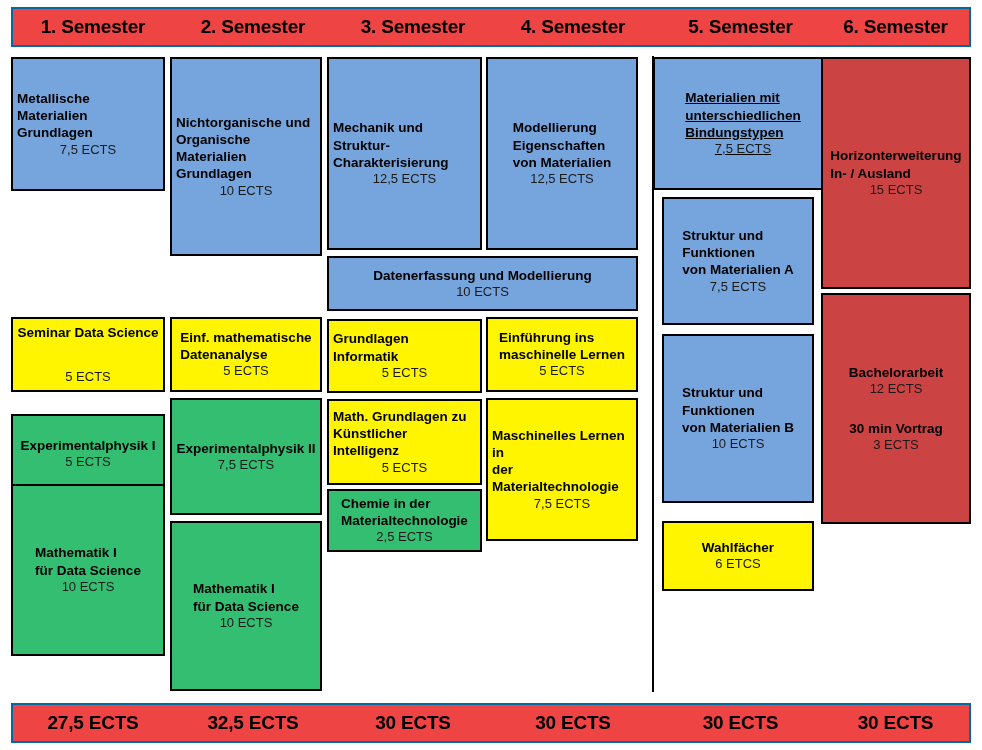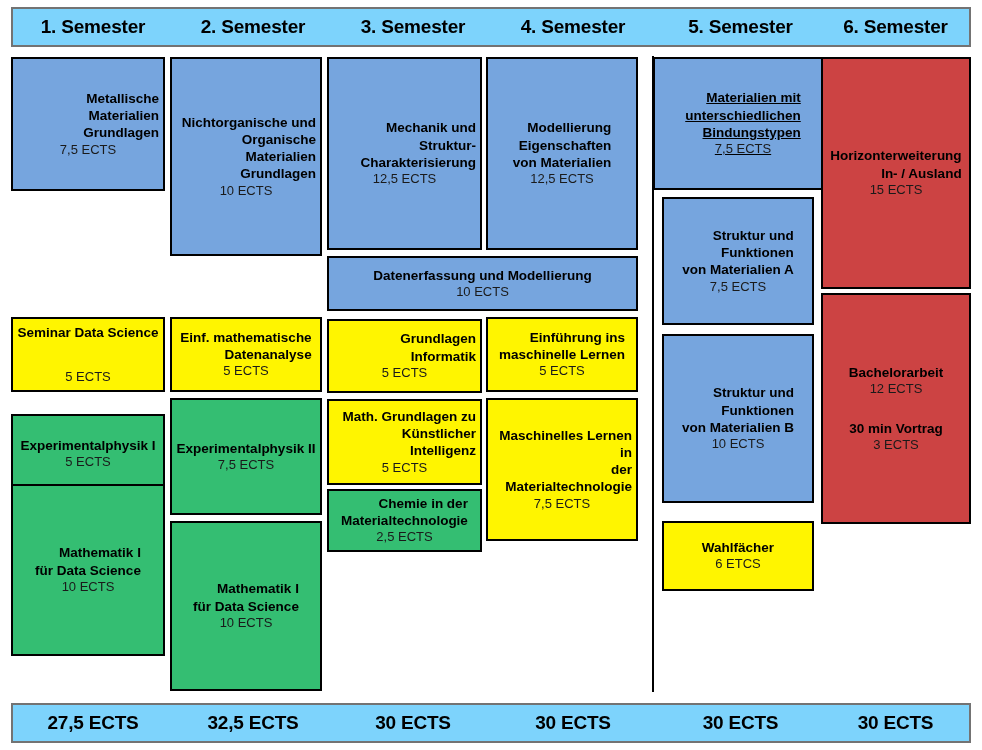--- a/index.html
+++ b/index.html
@@ -16,22 +16,22 @@
   #canvas {
     position: relative;
     width: 982px;
     height: 750px;
     background: #ffffff;
   }
 
   
   .bar {
     position: absolute;
-    background: #7dd3fc;
-    border: 2px solid #737373;
+    background: #ef4444;
+    border: 2px solid #0369a1;
     box-sizing: border-box;
     display: flex;
     align-items: center;
   }
   #header-bar { left: 11px; top: 7px; width: 960px; height: 40px; }
   #footer-bar { left: 11px; top: 703px; width: 960px; height: 40px; }
 
   .bar-cell {
     position: absolute;
     top: 0;
@@ -57,21 +57,21 @@
 
   
   .course {
     position: absolute;
     box-sizing: border-box;
     border: 2px solid #000000;
     display: flex;
     flex-direction: column;
     align-items: center;
     justify-content: center;
-    text-align: right;
+    text-align: left;
     padding: 2px 4px;
     overflow: hidden;
   }
   .course .title {
     font-size: 13.5px;
     font-weight: bold;
     color: #000000;
     line-height: 1.28;
     white-space: pre-line;
   }

